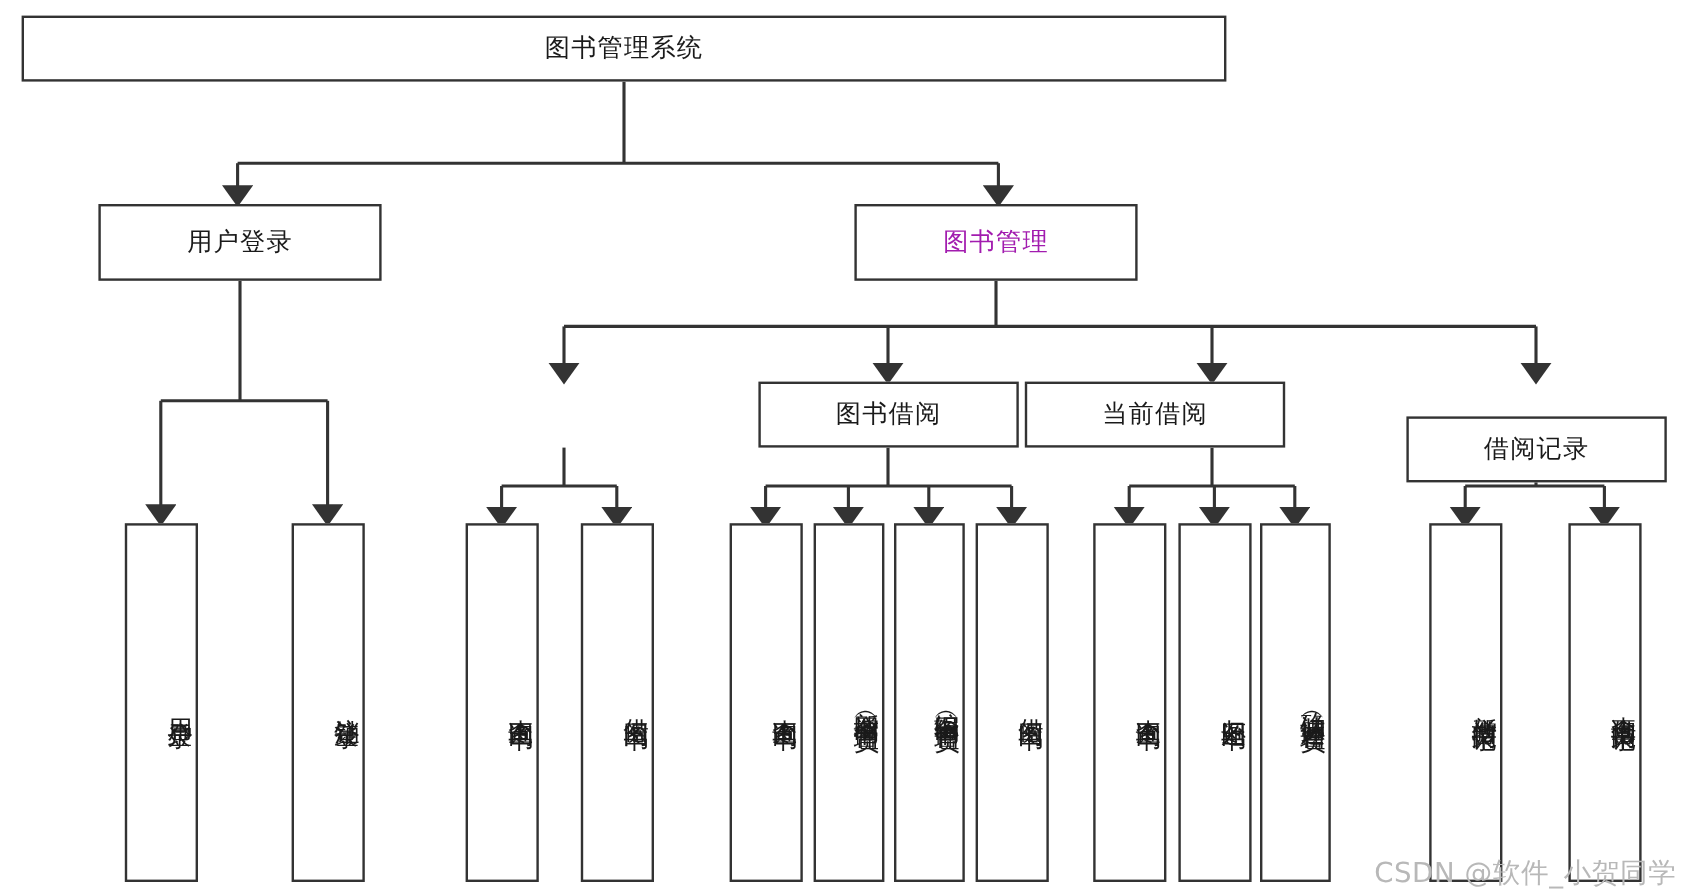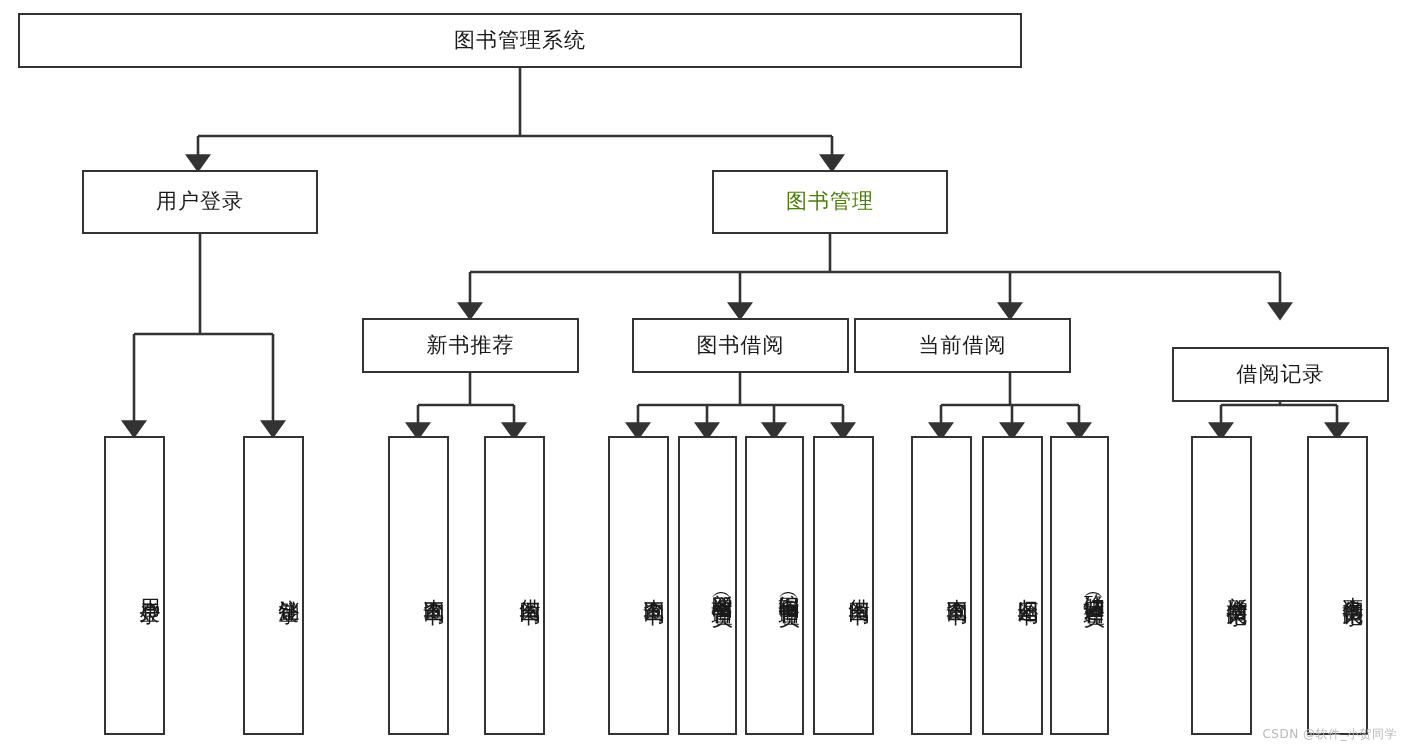--- a/index.html
+++ b/index.html
@@ -59,21 +59,21 @@
   }
   .node-label {
     display: block;
     text-align: center;
     white-space: pre-line;
   }
   #watermark {
     position: absolute;
     right: 8px;
     bottom: 4px;
-    font-size: 12px;
+    font-size: 23px;
     color: #b8b8b8;
     letter-spacing: 0.5px;
     white-space: nowrap;
   }
 </style>
 </head>
 <body>
 
 <div id="diagram-canvas" style="background: rgb(255, 255, 255);">
 
@@ -139,27 +139,24 @@
     </g>
   </svg>
 
   <div class="node horizontal" style="left: 18px; top: 13px; width: 1004px; height: 55px; border-color: rgb(51, 51, 51); background: rgb(255, 255, 255); color: rgb(26, 26, 26);">
     <span class="node-label">图书管理系统</span>
   </div>
 
   <div class="node horizontal" style="left: 82px; top: 170px; width: 236px; height: 64px; border-color: rgb(51, 51, 51); background: rgb(255, 255, 255); color: rgb(26, 26, 26);">
     <span class="node-label">用户登录</span>
   </div>
-  <div class="node horizontal" style="left: 712px; top: 170px; width: 236px; height: 64px; border-color: rgb(51, 51, 51); background: rgb(255, 255, 255); color: #4d7c0f;">
+  <div class="node horizontal" style="left: 712px; top: 170px; width: 236px; height: 64px; border-color: rgb(51, 51, 51); background: rgb(255, 255, 255); color: #a21caf;">
     <span class="node-label">图书管理</span>
   </div>
 
-  <div class="node horizontal" style="left: 362px; top: 318px; width: 217px; height: 55px; border-color: rgb(51, 51, 51); background: rgb(255, 255, 255); color: rgb(26, 26, 26);">
-    <span class="node-label">新书推荐</span>
-  </div>
   <div class="node horizontal" style="left: 632px; top: 318px; width: 217px; height: 55px; border-color: rgb(51, 51, 51); background: rgb(255, 255, 255); color: rgb(26, 26, 26);">
     <span class="node-label">图书借阅</span>
   </div>
   <div class="node horizontal" style="left: 854px; top: 318px; width: 217px; height: 55px; border-color: rgb(51, 51, 51); background: rgb(255, 255, 255); color: rgb(26, 26, 26);">
     <span class="node-label">当前借阅</span>
   </div>
   <div class="node horizontal" style="left: 1172px; top: 318px; width: 217px; height: 55px; border-color: rgb(51, 51, 51); background: rgb(255, 255, 255); color: rgb(26, 26, 26); margin-top: 29px;">
     <span class="node-label">借阅记录</span>
   </div>
 

